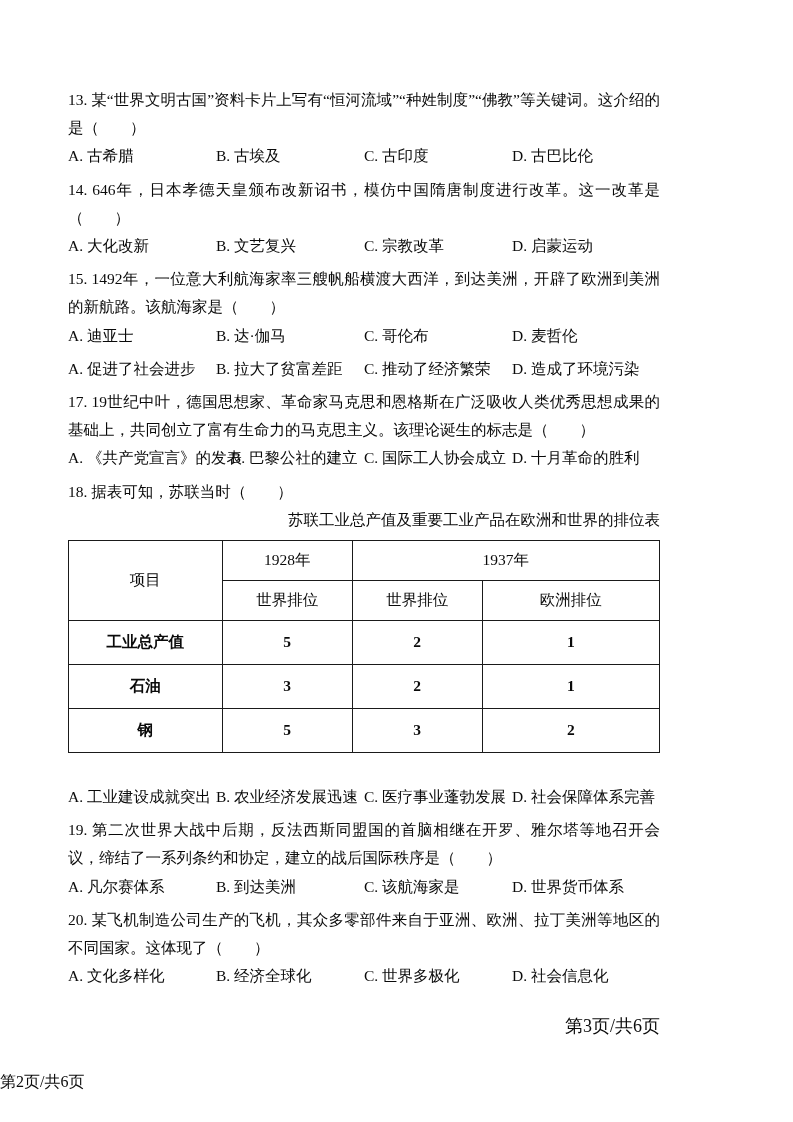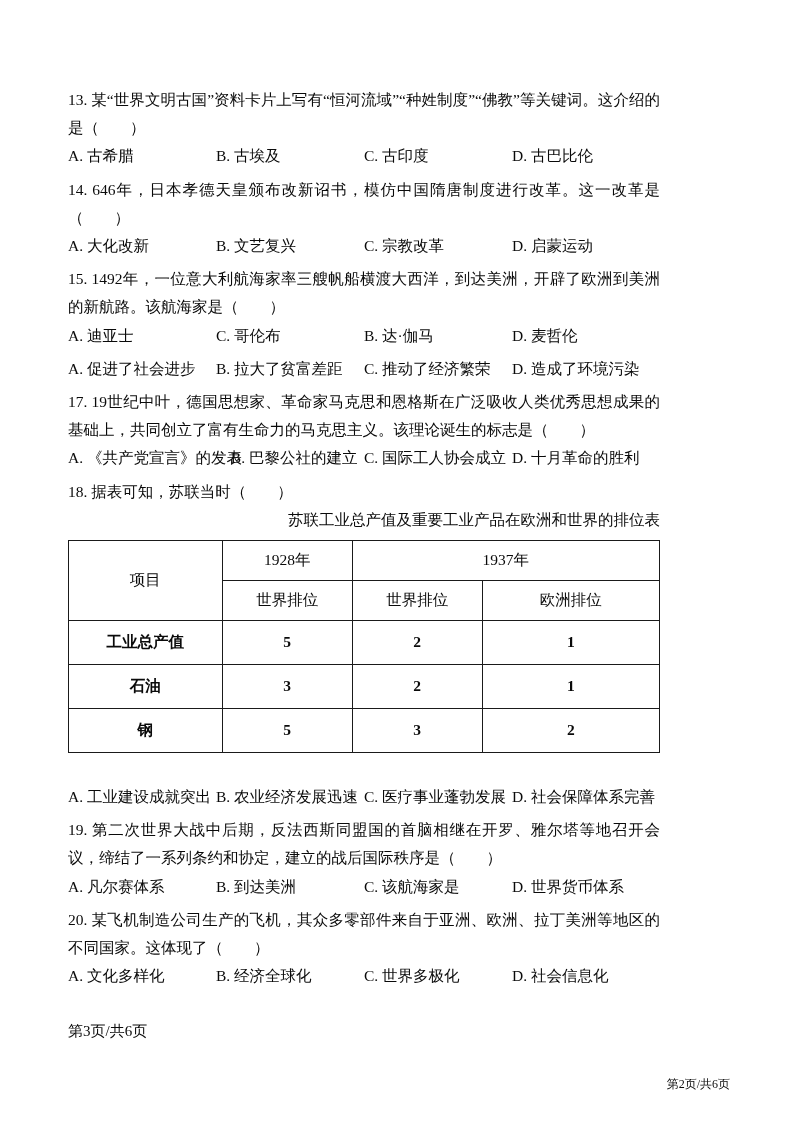--- a/index.html
+++ b/index.html
@@ -33,31 +33,31 @@
   }
   table.rank td {
     border: 1px solid #1a1a1a;
     text-align: center;
     vertical-align: middle;
     padding: 0 4px;
   }
   table.rank tr.hrow td { height: 39px; margin-left: 28px; }
   table.rank tr.drow td { height: 43px; font-weight: bold; }
   .footer-inner {
-    text-align: left;
-    margin-top: 28px;
-    font-size: 15px;
+    text-align: right;
+    margin-top: 20px;
+    font-size: 18px;
   }
   .footer-outer {
     position: absolute;
     left: 0;
     right: 0;
     bottom: 26px;
-    text-align: right;
-    font-size: 12px;
+    text-align: left;
+    font-size: 16px;
   }
 </style>
 </head>
 <body>
 
 <div class="page">
 
   <div class="q">
     <div class="stem">13. 某“世界文明古国”资料卡片上写有“恒河流域”“种姓制度”“佛教”等关键词。这介绍的是（　　）</div>
     <div class="options">
@@ -75,22 +75,22 @@
       <span class="opt">B. 文艺复兴</span>
       <span class="opt">C. 宗教改革</span>
       <span class="opt">D. 启蒙运动</span>
     </div>
   </div>
 
   <div class="q">
     <div class="stem">15. 1492年，一位意大利航海家率三艘帆船横渡大西洋，到达美洲，开辟了欧洲到美洲的新航路。该航海家是（　　）</div>
     <div class="options">
       <span class="opt">A. 迪亚士</span>
+      <span class="opt">B. 达·伽马</span>
       <span class="opt">C. 哥伦布</span>
-      <span class="opt">B. 达·伽马</span>
       <span class="opt">D. 麦哲伦</span>
     </div>
   </div>
 
   <div class="q">
     <div class="options">
       <span class="opt">A. 促进了社会进步</span>
       <span class="opt">B. 拉大了贫富差距</span>
       <span class="opt">C. 推动了经济繁荣</span>
       <span class="opt">D. 造成了环境污染</span>

